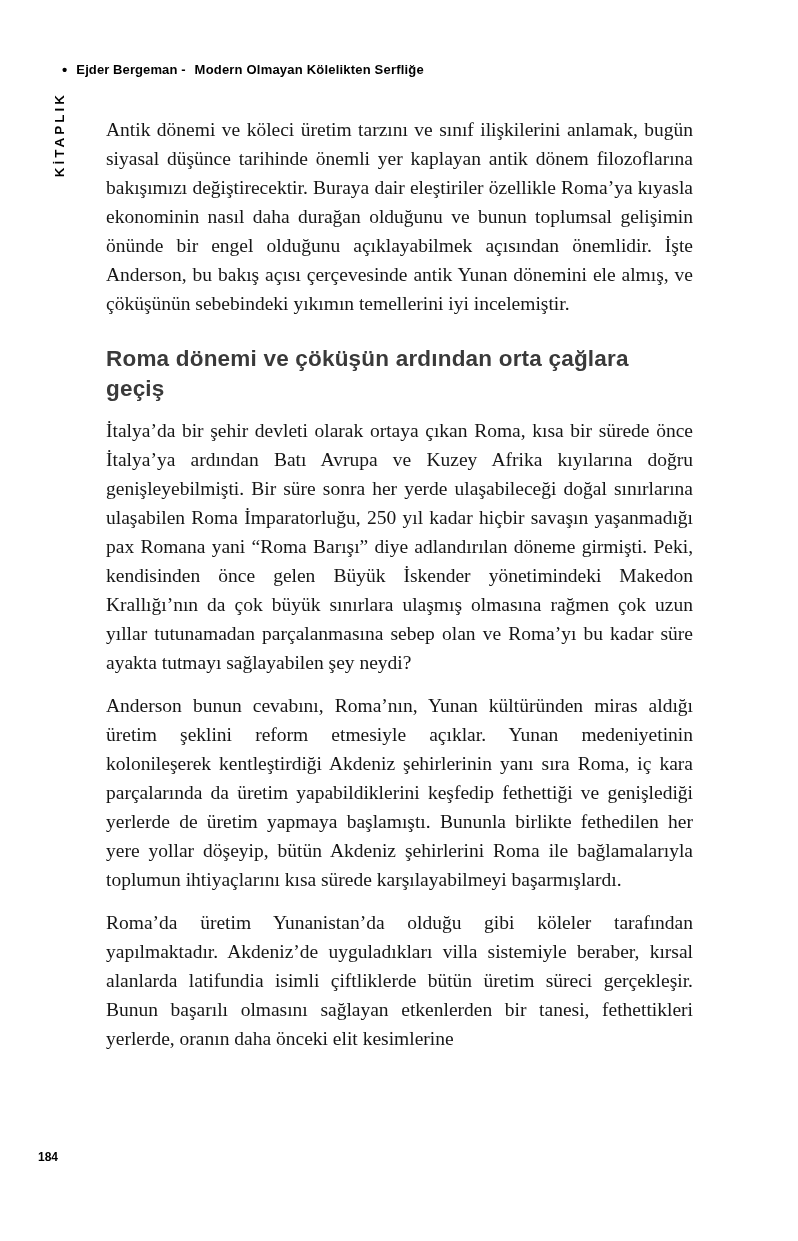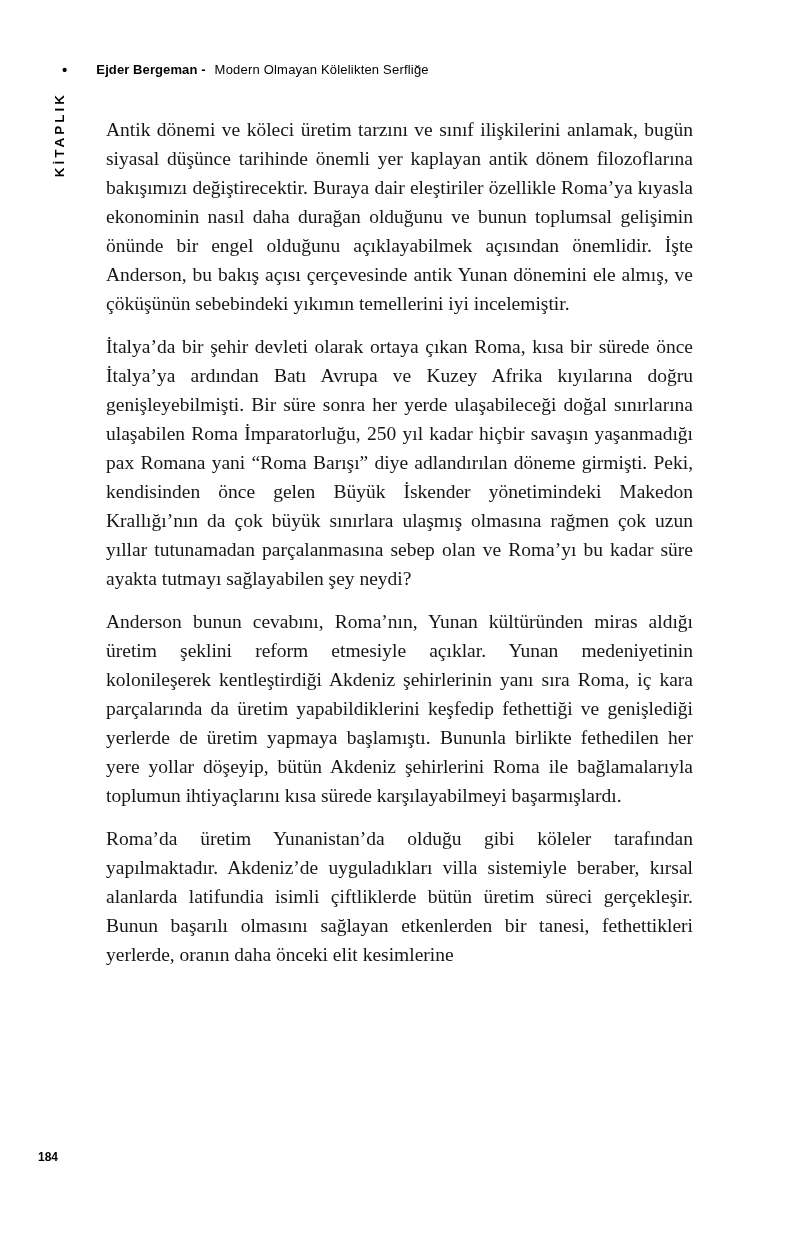--- a/index.html
+++ b/index.html
@@ -20,22 +20,22 @@
     font-size: 13px;
     font-weight: bold;
     color: #000;
     white-space: nowrap;
     display: flex;
     align-items: center;
     gap: 9px;
     letter-spacing: 0.1px;
   }
   .running-header .bullet { font-size: 15px; line-height: 1; }
-  .running-header .author { font-weight: bold; margin-left: 20px; }
-  .running-header .book-title { font-weight: normal; letter-spacing: 0.2px; text-align: center; }
+  .running-header .author { font-weight: bold; }
+  .running-header .book-title { font-weight: bold; letter-spacing: 0.2px; text-align: center; }
   .spine-label {
     position: absolute;
     left: 52px;
     top: 92px;
     writing-mode: vertical-rl;
     transform: rotate(180deg);
     font-family: "Liberation Sans", sans-serif;
     font-size: 13.5px;
     font-weight: bold;
     letter-spacing: 3px;
@@ -87,20 +87,21 @@
     <span class="bullet">•</span>
     <span class="author">Ejder Bergeman -</span>
     <span class="book-title">Modern Olmayan Kölelikten Serfliğe</span>
   </div>
 
   <div class="spine-label">KİTAPLIK</div>
 
   <div class="content">
     <p>Antik dönemi ve köleci üretim tarzını ve sınıf ilişkilerini anlamak, bugün siyasal düşünce tarihinde önemli yer kaplayan antik dönem filozoflarına bakışımızı değiştirecektir. Buraya dair eleştiriler özellikle Roma’ya kıyasla ekonominin nasıl daha durağan olduğunu ve bunun toplumsal gelişimin önünde bir engel olduğunu açıklayabilmek açısından önemlidir. İşte Anderson, bu bakış açısı çerçevesinde antik Yunan dönemini ele almış, ve çöküşünün sebebindeki yıkımın temellerini iyi incelemiştir.</p>
 
+    <h2 class="section-heading">Roma dönemi ve çöküşün ardından orta çağlara geçiş</h2>
 
     <p><span>İtalya’da bir şehir devleti olarak ortaya çıkan Roma, kısa bir sürede önce İtalya’ya ardından Batı Avrupa ve Kuzey Afrika kıyılarına doğru genişleyebilmişti. Bir süre sonra her yerde ulaşabileceği doğal sınırlarına ulaşabilen Roma İmparatorluğu, 250 yıl kadar hiçbir savaşın yaşanmadığı </span><span class="it">pax Romana</span><span> yani “Roma Barışı” diye adlandırılan döneme girmişti. Peki, kendisinden önce gelen Büyük İskender yönetimindeki Makedon Krallığı’nın da çok büyük sınırlara ulaşmış olmasına rağmen çok uzun yıllar tutunamadan parçalanmasına sebep olan ve Roma’yı bu kadar süre ayakta tutmayı sağlayabilen şey neydi?</span></p>
 
     <p>Anderson bunun cevabını, Roma’nın, Yunan kültüründen miras aldığı üretim şeklini reform etmesiyle açıklar. Yunan medeniyetinin kolonileşerek kentleştirdiği Akdeniz şehirlerinin yanı sıra Roma, iç kara parçalarında da üretim yapabildiklerini keşfedip fethettiği ve genişlediği yerlerde de üretim yapmaya başlamıştı. Bununla birlikte fethedilen her yere yollar döşeyip, bütün Akdeniz şehirlerini Roma ile bağlamalarıyla toplumun ihtiyaçlarını kısa sürede karşılayabilmeyi başarmışlardı.</p>
 
     <p><span>Roma’da üretim Yunanistan’da olduğu gibi köleler tarafından yapılmaktadır. Akdeniz’de uyguladıkları </span><span class="it">villa</span><span> sistemiyle beraber, kırsal alanlarda </span><span class="it">latifundia</span><span> isimli çiftliklerde bütün üretim süreci gerçekleşir. Bunun başarılı olmasını sağlayan etkenlerden bir tanesi, fethettikleri yerlerde, oranın daha önceki elit kesimlerine</span></p>
   </div>
 
   <div class="page-number">184</div>
 

